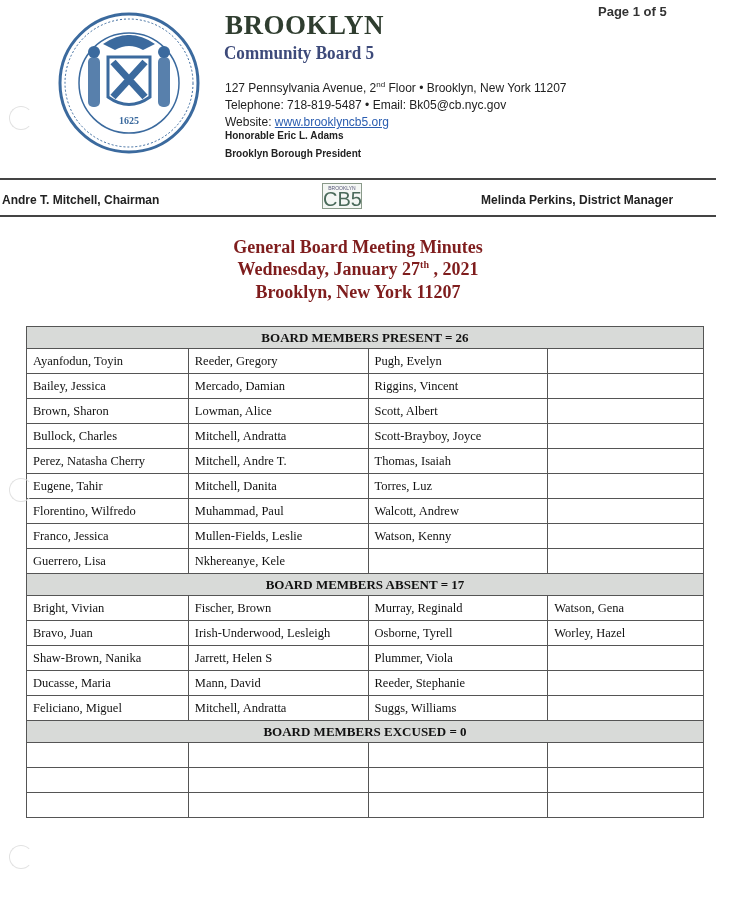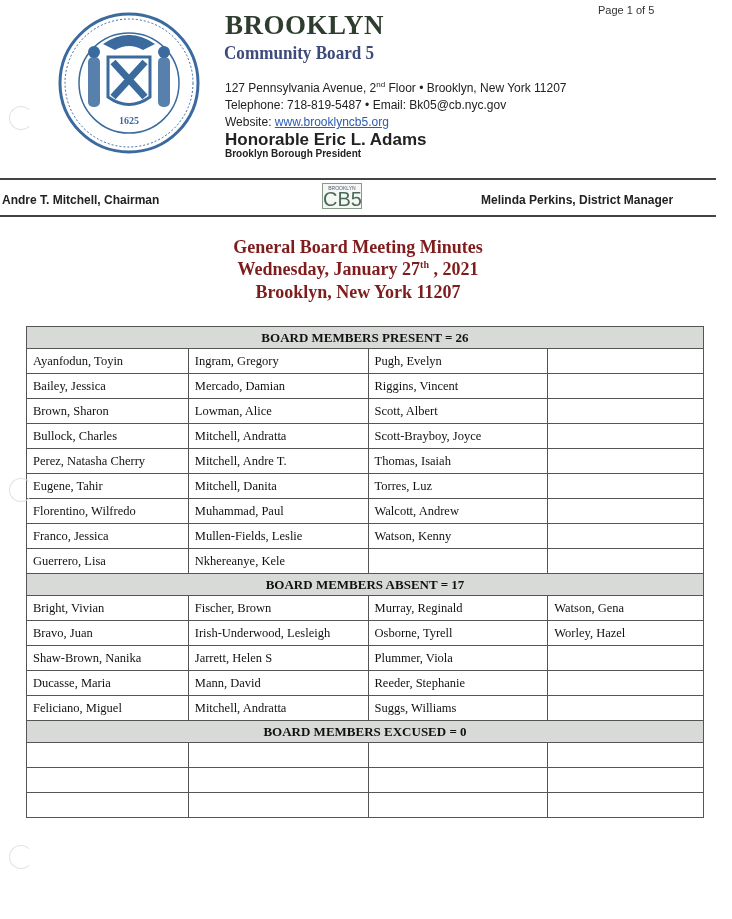--- a/index.html
+++ b/index.html
@@ -2,36 +2,36 @@
 <html><head>
   <meta charset="utf-8">
   <style>
     html, body { margin: 0; padding: 0; }
     body {
       width: 732px; height: 919px; background: #ffffff; position: relative; overflow: hidden;
       font-family: "Liberation Serif", serif; color: #111;
     }
     .page-num {
       position: absolute; left: 598px; top: 4px; font-family: "Liberation Sans", sans-serif;
-      font-size: 11px; font-weight: normal; color: #333;
+      font-size: 13px; font-weight: bold; color: #333;
     }
     .seal { position: absolute; left: 58px; top: 12px; width: 142px; height: 142px; }
     .brand-title {
       position: absolute; left: 225px; top: 10px; font-family: "Liberation Serif", serif;
       font-weight: bold; font-size: 27px; color: #2f3d2f; letter-spacing: 0.5px;
     }
     .brand-sub {
       position: absolute; left: 224px; top: 42px; font-family: "Liberation Serif", serif;
       font-weight: bold; font-size: 19px; color: #3d4a7a; transform: scaleX(0.9); transform-origin: left;
     }
     .contact { position: absolute; left: 225px; font-family: "Liberation Sans", sans-serif; font-size: 12px; color: #222; }
     .contact sup { font-size: 8px; }
     .contact a { color: #2a5db0; text-decoration: underline; }
     .c1 { top: 80px; } .c2 { top: 98px; } .c3 { top: 115px; }
-    .c4 { top: 130px; font-weight: bold; font-size: 17px; }
+    .c4 { top: 130px; font-weight: bold; font-size: 10px; }
     .c5 { top: 148px; font-weight: bold; font-size: 10px; }
     .rule { position: absolute; left: 0; width: 716px; background: #444; }
     .rule-top { top: 178px; height: 2px; }
     .rule-bot { top: 215px; height: 2px; }
     .officer { position: absolute; top: 193px; font-family: "Liberation Sans", sans-serif; font-weight: bold; font-size: 12px; color: #222; }
     .chair { left: 2px; }
     .manager { left: 481px; }
     .cb5-logo {
       position: absolute; left: 322px; top: 183px; width: 40px; height: 26px; border: 1px solid #8a9a8a;
       background: #f4f7f4; text-align: center; box-sizing: border-box;
@@ -98,21 +98,21 @@
 <div class="doc-title t2"><span>Wednesday, January 27</span><sup>th</sup><span> , 2021</span></div>
 <div class="doc-title t3">Brooklyn, New York 11207</div>
 
 <table class="att">
   <tbody id="att-body">
       <tr class="sect">
         <td colspan="4">BOARD MEMBERS  PRESENT = 26</td>
       </tr>
       <tr>
         <td class="c-a">Ayanfodun,  Toyin</td>
-        <td class="c-b">Ingram, Gregory</td>
+        <td class="c-b">Reeder, Gregory</td>
         <td class="c-c">Pugh, Evelyn</td>
         <td class="c-d"></td>
       </tr>
       <tr>
         <td class="c-a">Bailey,  Jessica</td>
         <td class="c-b">Mercado, Damian</td>
         <td class="c-c">Riggins, Vincent</td>
         <td class="c-d"></td>
       </tr>
       <tr>

